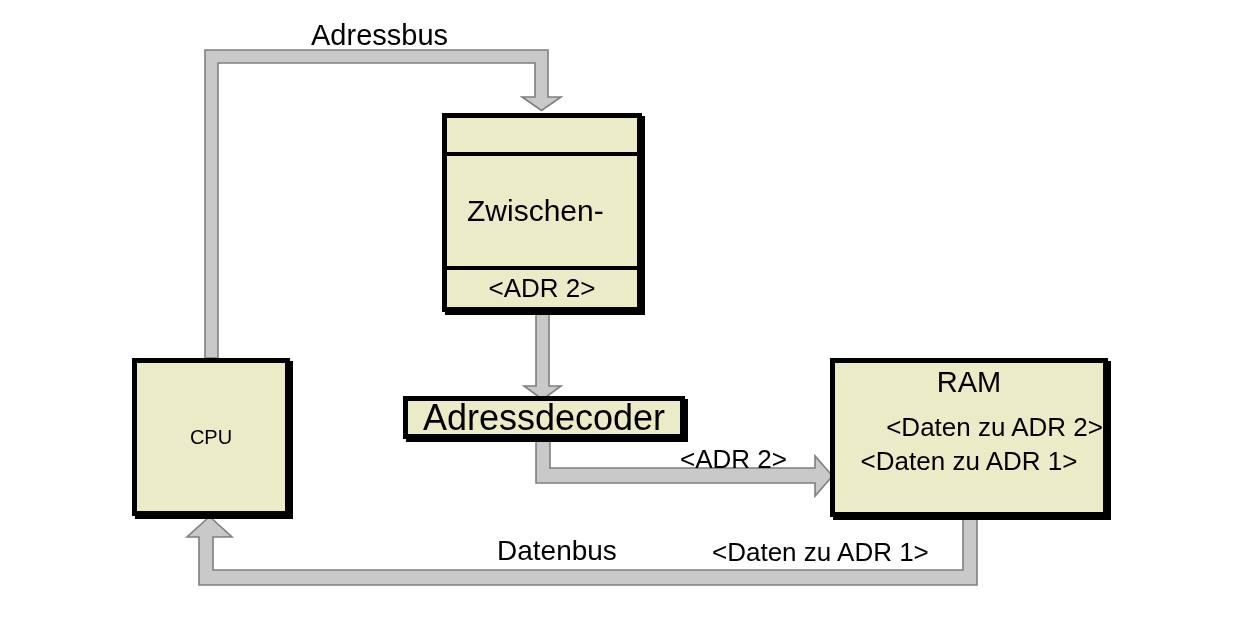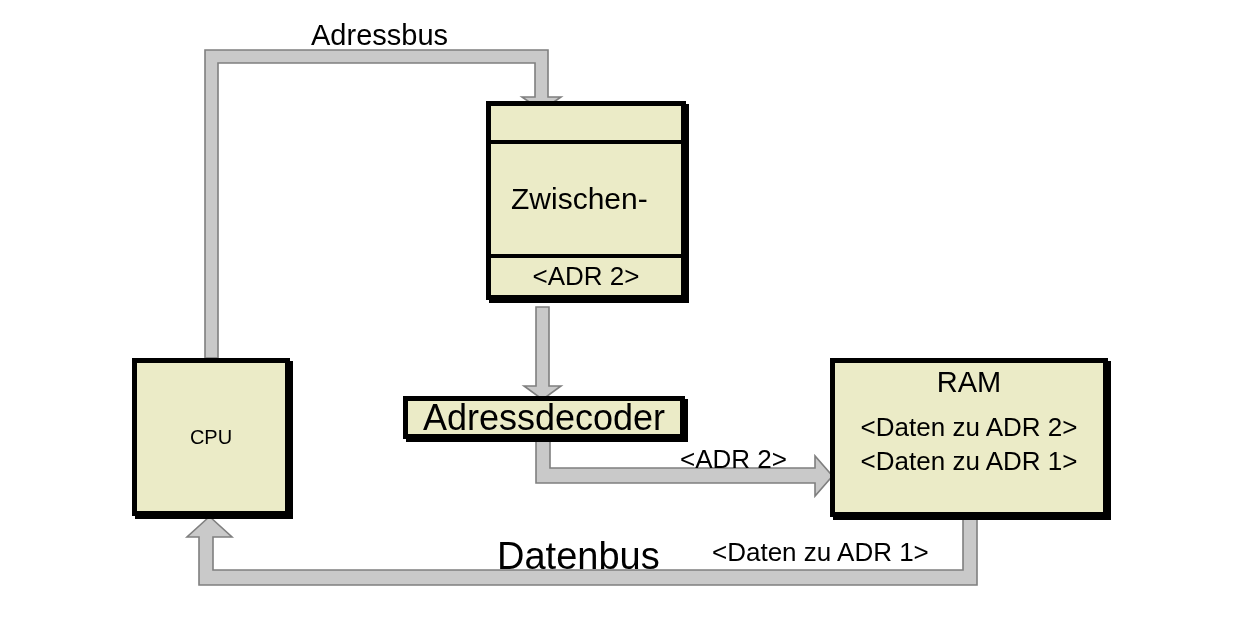--- a/index.html
+++ b/index.html
@@ -20,38 +20,38 @@
   }
   .node{
     position:absolute;
     box-sizing:border-box;
     background:var(--box-fill,#ebebc7);
     border:5px solid var(--box-border,#000);
     box-shadow:3px 3px 0 var(--box-border,#000);
   }
   #cpu-box{left:132px;top:358px;width:158px;height:158px;
     display:flex;align-items:center;justify-content:center;font-size:20px;}
-  #buffer-box{left:442px;top:101px;width:200px;height:199px;
-    display:flex;flex-direction:column;margin-left:44px;}
+  #buffer-box{left:442px;top:113px;width:200px;height:199px;
+    display:flex;flex-direction:column;}
   #buffer-top-strip{height:34px;border-bottom:4px solid var(--box-border,#000);}
   #buffer-middle{height:110px;border-bottom:4px solid var(--box-border,#000);
     display:flex;flex-direction:column;justify-content:center;
     padding-left:20px;font-size:30px;line-height:38px;}
   #buffer-slot{flex:1;display:flex;align-items:center;justify-content:center;font-size:26px;}
   #decoder-box{left:403px;top:396px;width:282px;height:43px;
     display:flex;align-items:center;justify-content:center;font-size:36px;}
   #ram-box{left:830px;top:358px;width:278px;height:159px;
     text-align:center;padding-top:3px;}
   #ram-title{font-size:29px;line-height:32px;}
   .ram-row{font-size:26px;line-height:26px;}
-  #ram-row-1{margin-top:16px;}
+  #ram-row-1{margin-top:16px;text-align:right;}
   #ram-row-2{margin-top:8px;}
   .bus-label{position:absolute;white-space:nowrap;}
   #adressbus-label{left:311px;top:19px;font-size:29px;}
-  #datenbus-label{left:497px;top:535px;font-size:38px;}
+  #datenbus-label{left:497px;top:535px;font-size:28px;}
   #adr2-bus-label{left:680px;top:444px;font-size:26px;}
   #daten1-bus-label{left:712px;top:537px;font-size:26px;}
 </style>
 </head>
 <body>
 
 <div id="stage">
 
   <svg id="bus-layer" viewBox="0 0 1234 617" xmlns="http://www.w3.org/2000/svg">
 

